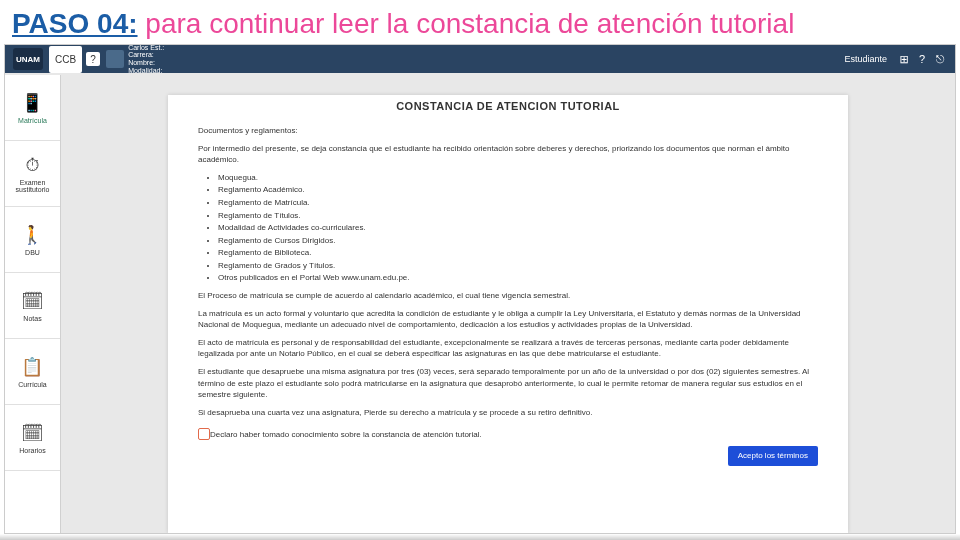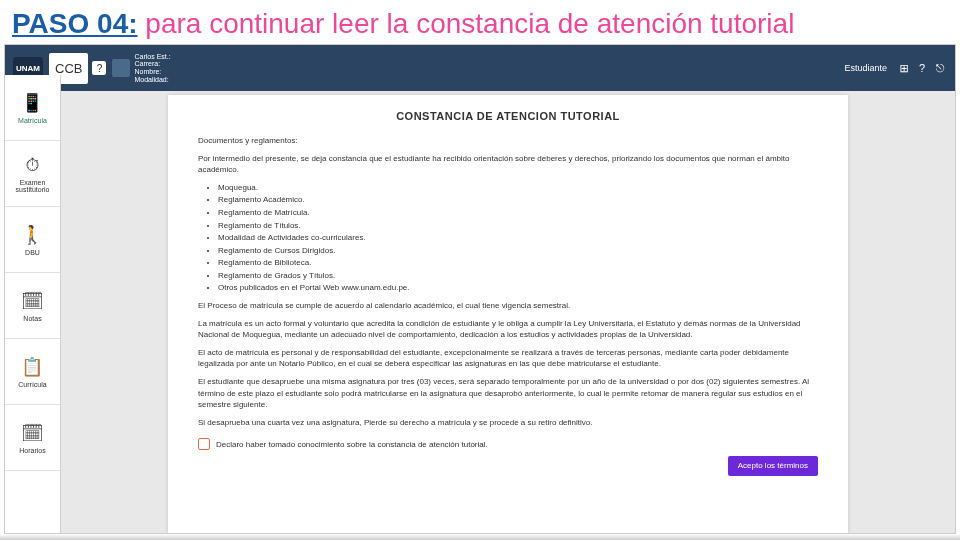--- a/index.html
+++ b/index.html
@@ -1,43 +1,43 @@
 <!DOCTYPE html>
 <html><head>
 <meta charset="utf-8">
 <style>
 *{box-sizing:border-box;margin:0;padding:0;font-family:Arial,Helvetica,sans-serif}
 body{width:960px;height:540px;background:#fff;overflow:hidden;position:relative}
 .page-title{padding:8px 12px 4px;font-size:28px}
 .page-title .step{color:#1b5da6;font-weight:bold;text-decoration:underline}
 .page-title .rest{color:#ec4899;font-weight:400}
 .app{position:relative;margin:0 4px;border:1px solid #ccc;height:490px;background:#e8e8e8;overflow:hidden}
-.topbar{height:46px;background:#2a4462;display:flex;align-items:center;padding:0 8px;color:#fff;font-size:10px}
+.topbar{height:28px;background:#2a4462;display:flex;align-items:center;padding:0 8px;color:#fff;font-size:10px}
 .logo{width:30px;height:22px;background:#1a2d45;border-radius:3px;display:flex;align-items:center;justify-content:center;font-size:8px;font-weight:bold;margin-right:6px}
-.selectbox{background:#fff;color:#333;padding:8px 6px;border-radius:2px;margin-right:4px;font-size:13px}
+.selectbox{background:#fff;color:#333;padding:8px 6px;border-radius:2px;margin-right:4px;font-size:10px}
 .qmark{background:#fff;color:#333;width:14px;height:14px;border-radius:2px;display:flex;align-items:center;justify-content:center;margin-right:6px}
 .avatar{width:18px;height:18px;background:#4a6a8a;border-radius:2px;margin-right:4px}
 .userinfo{font-size:7px;line-height:1.1}
 .spacer{flex:1}
 .role{font-weight:normal;font-size:9px;margin-right:6px}
 .grid-icon,.help-icon,.exit-icon{width:14px;height:14px;margin-left:4px;display:flex;align-items:center;justify-content:center;font-size:11px}
 .sidebar{position:absolute;left:0;top:30px;bottom:0;width:56px;background:#fff;border-right:1px solid #d0d0d0}
 .sidebar-item{height:66px;border-bottom:1px solid #e0e0e0;display:flex;flex-direction:column;align-items:center;justify-content:center;font-size:7px;color:#333;text-align:center;padding:2px;cursor:pointer}
 .sidebar-item.active{color:#2a7a5a}
 .sidebar-item .ico{font-size:18px;margin-bottom:3px}
 .content{position:absolute;left:56px;right:0;top:30px;bottom:0;overflow:hidden;padding:20px 40px 0}
-.doc{background:#fff;max-width:680px;margin:0 auto;padding:14px 30px;font-size:8px;color:#333;line-height:1.45;height:100%;box-shadow:0 0 4px rgba(0,0,0,.15)}
+.doc{background:#fff;max-width:680px;margin:0 auto;padding:4px 30px;font-size:8px;color:#333;line-height:1.45;height:100%;box-shadow:0 0 4px rgba(0,0,0,.15)}
 .doc h2{text-align:center;font-size:11px;font-weight:bold;margin-bottom:10px;letter-spacing:.5px}
 .doc p{margin:6px 0}
 .doc ul{margin:4px 0 6px 20px}
 .doc ul li{list-style:disc;margin:1px 0}
-.declare{display:flex;align-items:center;gap:6px;margin-top:10px}
+.declare{display:flex;align-items:center;gap:0;margin-top:10px}
 .declare .chk{width:12px;height:12px;border:1.5px solid #e26a4a;border-radius:2px;flex-shrink:0}
 .accept-wrap{text-align:right;margin-top:6px}
-.accept-btn{display:inline-block;background:#6d28d9;color:#fff;font-size:8px;padding:4px 10px;border-radius:2px}
+.accept-btn{display:inline-block;background:#1d4ed8;color:#fff;font-size:8px;padding:4px 10px;border-radius:2px}
 .shadow-strip{position:absolute;left:0;right:0;bottom:0;height:6px;background:linear-gradient(rgba(0,0,0,0),rgba(0,0,0,.2))}
 </style>
 </head>
 <body>
 
 <div class="page-title">
   <span class="step">PASO 04:</span><span class="rest"> para continuar leer la constancia de atención tutorial</span>
 </div>
 
 <div class="app">

